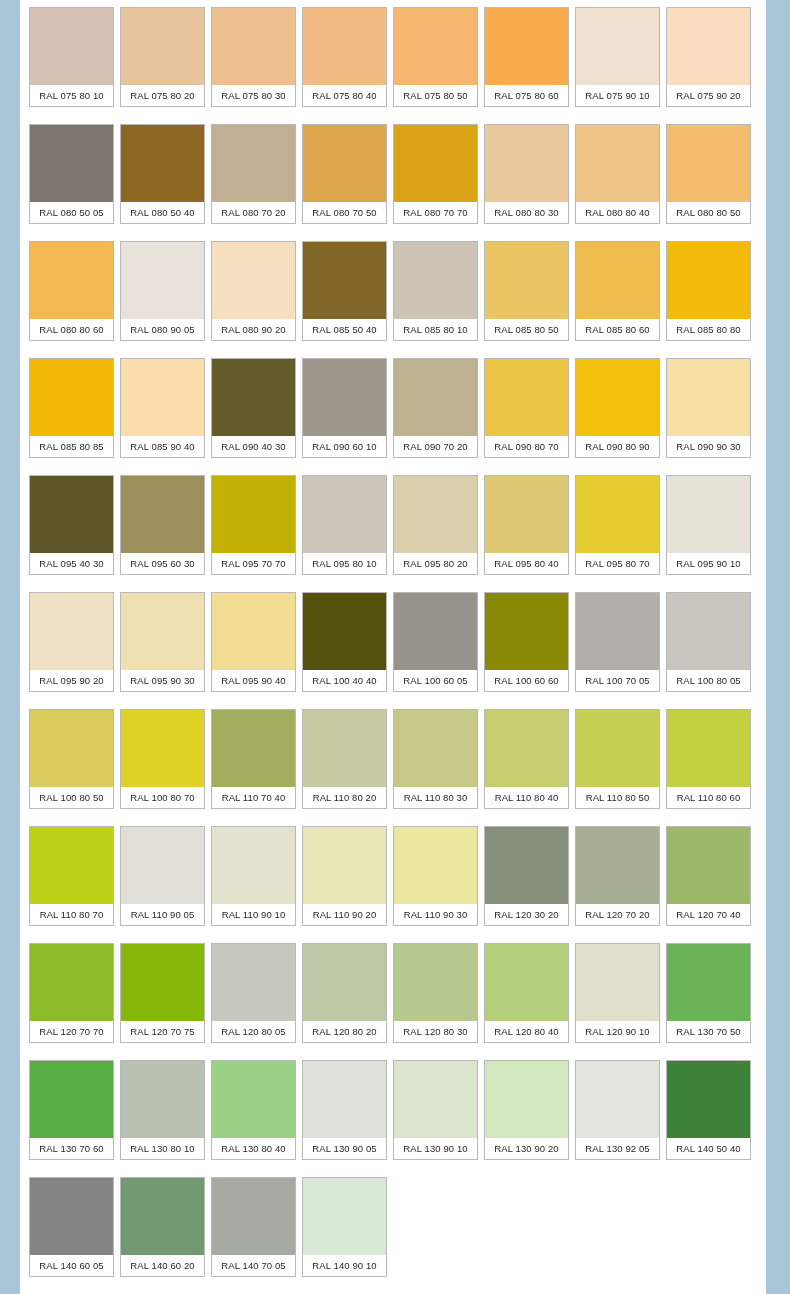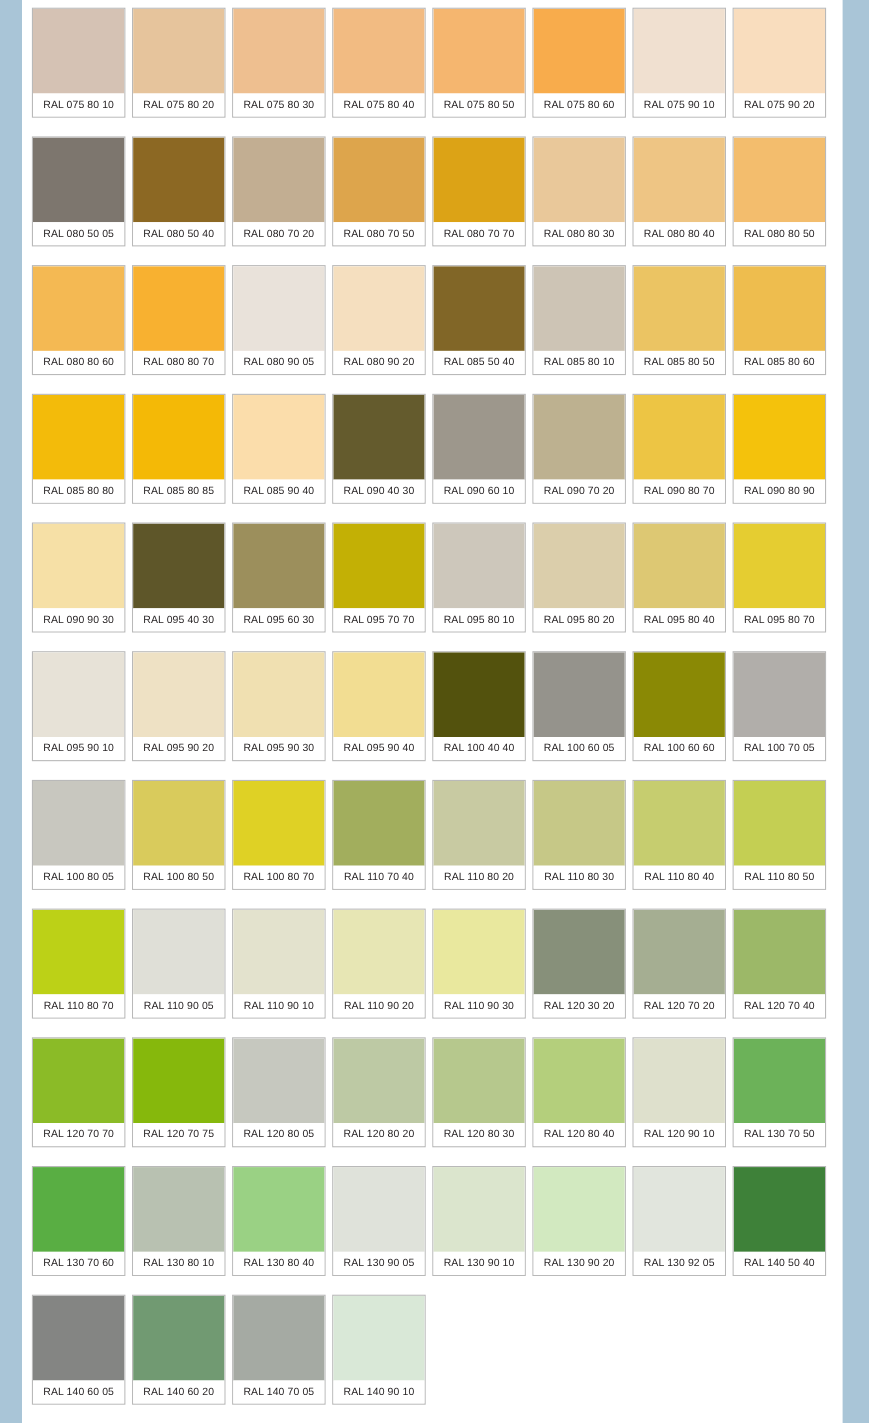--- a/index.html
+++ b/index.html
@@ -124,24 +124,20 @@
       </div>
       <div class="swatch-cell">
         <div class="swatch-color" style="background-color: rgb(243, 189, 109);"></div>
         <div class="swatch-label">RAL 080 80 50</div>
       </div>
       <div class="swatch-cell">
         <div class="swatch-color" style="background-color: rgb(244, 185, 83);"></div>
         <div class="swatch-label">RAL 080 80 60</div>
       </div>
       <div class="swatch-cell">
-        <div class="swatch-color" style="background-color: rgb(248, 177, 48);"></div>
-        <div class="swatch-label">RAL 080 80 70</div>
-      </div>
-      <div class="swatch-cell">
         <div class="swatch-color" style="background-color: rgb(233, 226, 218);"></div>
         <div class="swatch-label">RAL 080 90 05</div>
       </div>
       <div class="swatch-cell">
         <div class="swatch-color" style="background-color: rgb(245, 223, 191);"></div>
         <div class="swatch-label">RAL 080 90 20</div>
       </div>
       <div class="swatch-cell">
         <div class="swatch-color" style="background-color: rgb(129, 102, 39);"></div>
         <div class="swatch-label">RAL 085 50 40</div>
@@ -278,20 +274,24 @@
         <div class="swatch-color" style="background-color: rgb(198, 200, 135);"></div>
         <div class="swatch-label">RAL 110 80 30</div>
       </div>
       <div class="swatch-cell">
         <div class="swatch-color" style="background-color: rgb(198, 205, 111);"></div>
         <div class="swatch-label">RAL 110 80 40</div>
       </div>
       <div class="swatch-cell">
         <div class="swatch-color" style="background-color: rgb(196, 207, 83);"></div>
         <div class="swatch-label">RAL 110 80 50</div>
+      </div>
+      <div class="swatch-cell">
+        <div class="swatch-color" style="background-color: rgb(194, 209, 64);"></div>
+        <div class="swatch-label">RAL 110 80 60</div>
       </div>
       <div class="swatch-cell">
         <div class="swatch-color" style="background-color: rgb(188, 209, 23);"></div>
         <div class="swatch-label">RAL 110 80 70</div>
       </div>
       <div class="swatch-cell">
         <div class="swatch-color" style="background-color: rgb(223, 223, 215);"></div>
         <div class="swatch-label">RAL 110 90 05</div>
       </div>
       <div class="swatch-cell">

